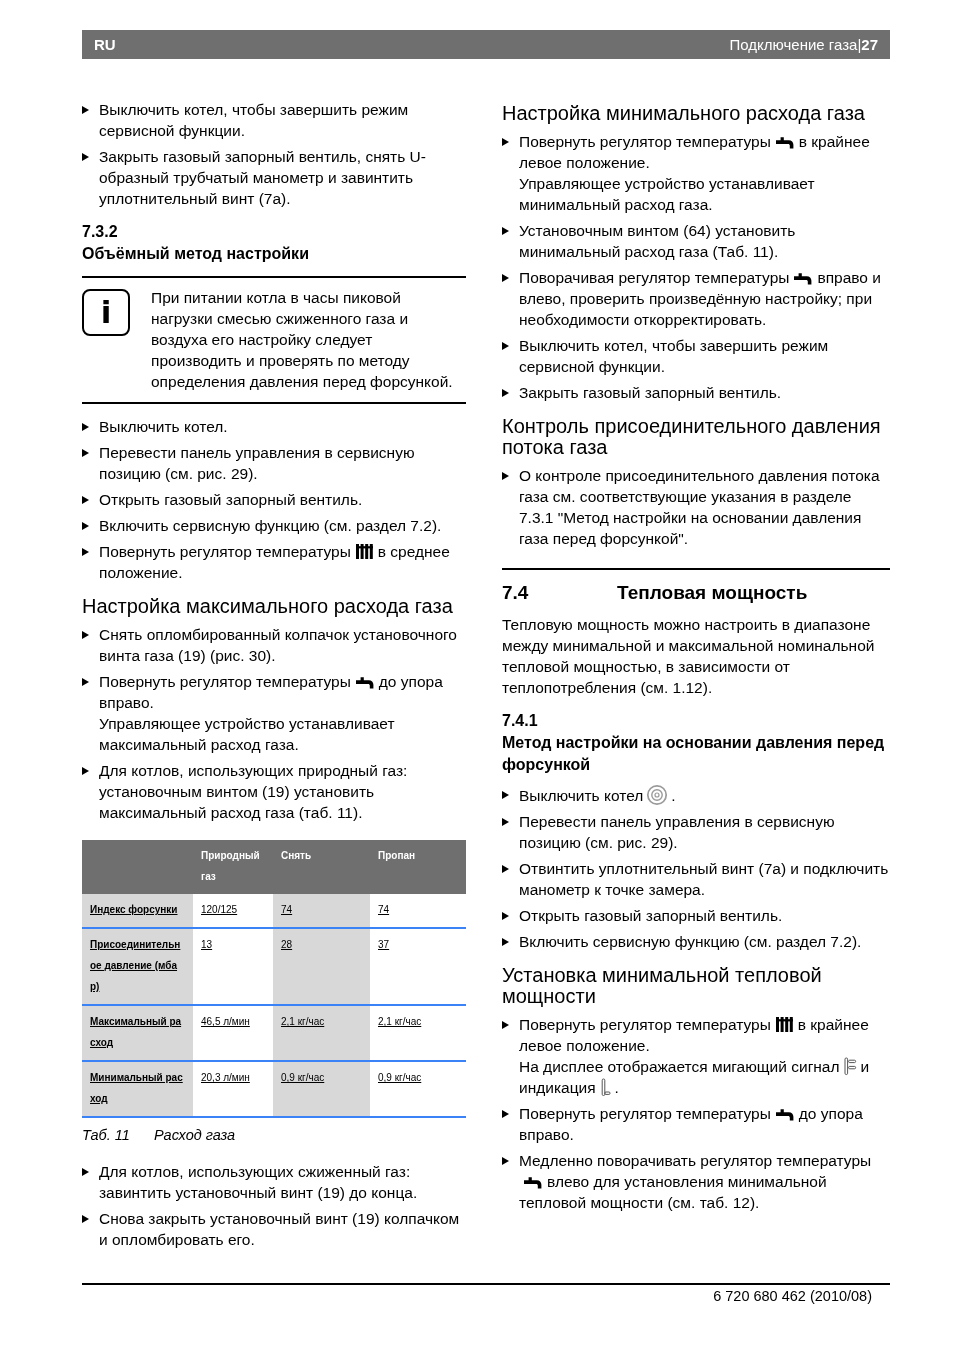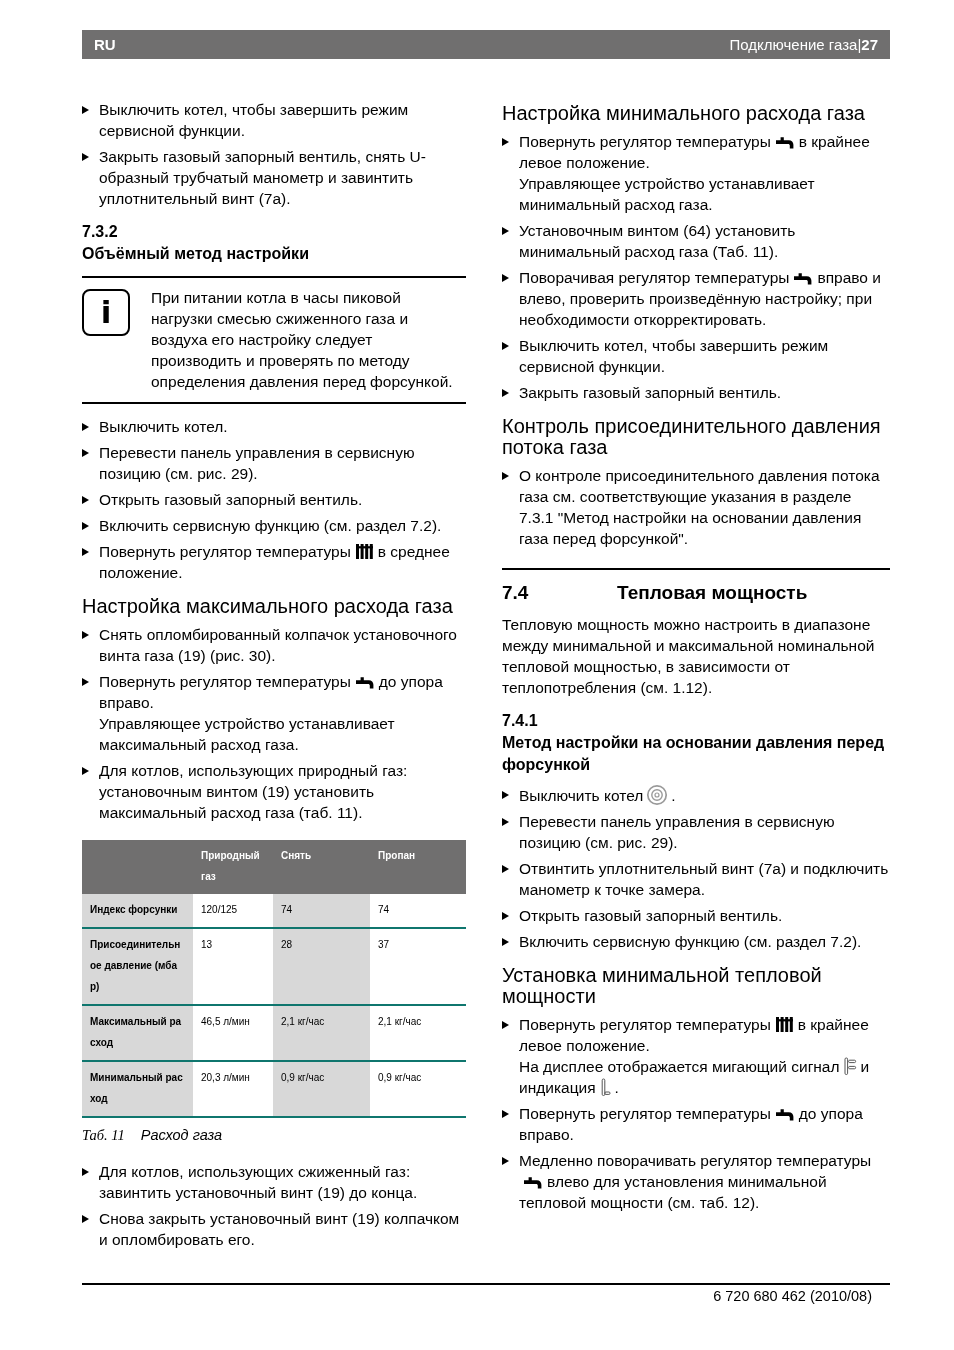--- a/index.html
+++ b/index.html
@@ -34,23 +34,23 @@
              display:flex;align-items:center;justify-content:center;margin-top:2px;
              font-weight:bold;font-size:31px;font-family:"DejaVu Sans",sans-serif;line-height:1;}
   .note-text{margin-left:21px;flex:1;}
   
   table.gas{border-collapse:collapse;table-layout:fixed;width:384px;margin-top:17px;
             font-size:10px;line-height:21px;}
   table.gas th,table.gas td{padding:5px 8px 7px 8px;vertical-align:top;text-align:left;font-weight:normal;}
   table.gas thead th{background:#706f6f;color:#fff;font-weight:bold;word-break:break-all;}
   table.gas tbody th{background:#d8d8d8;font-weight:bold;word-break:break-all;}
   table.gas tbody td:nth-of-type(2){background:#d8d8d8;}
-  table.gas tbody tr{border-bottom:2px solid #0f766e;}
+  table.gas tbody tr{border-bottom:2px solid #3b82f6;text-decoration:underline;}
   .caption{font-style:italic;font-size:14.5px;margin:7px 0 15px 0;}
-  .caption .cap-label{margin-right:12px;font-family:Liberation Serif, serif;}
+  .caption .cap-label{margin-right:20px;}
   .para{margin:0 0 11px 0;}
   
   .ic{display:inline-block;vertical-align:-2px;margin:0 5px;}
   .ic-knob{vertical-align:-5px;margin:0 3px;}
   .ic-seg{vertical-align:-4px;margin:0 4px;}
   
   .footer-rule{position:absolute;left:82px;top:1283px;width:808px;border-top:2px solid #000;}
   .footer-text{position:absolute;left:64px;top:1288px;width:808px;text-align:right;font-size:14.5px;}
 </style>
 </head>

